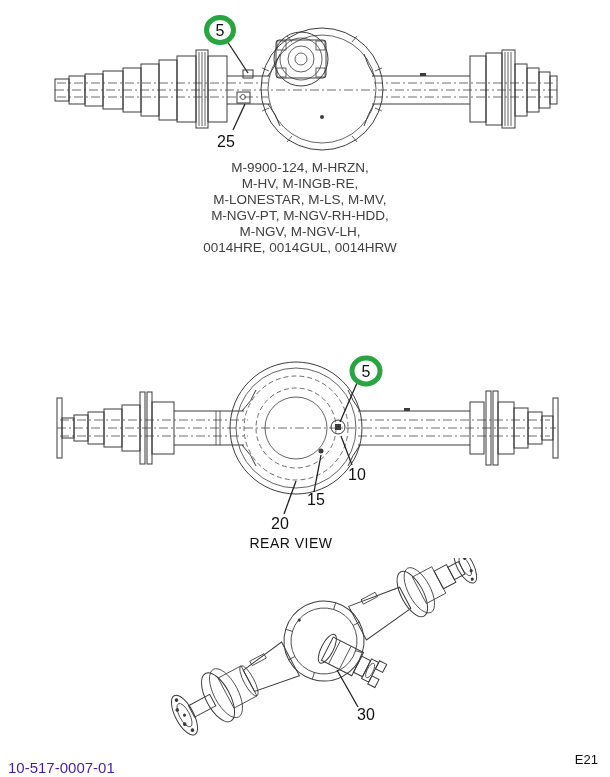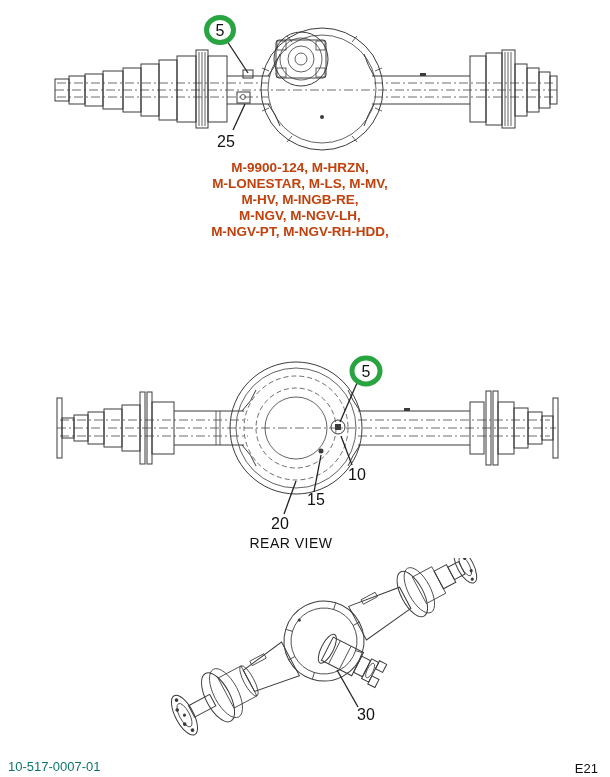--- a/index.html
+++ b/index.html
@@ -12,24 +12,24 @@
   .lnt{fill:none;stroke:#3b3b3b;stroke-width:0.8;}
   .fill{fill:#3b3b3b;stroke:none;}
   .cl{fill:none;stroke:#4a4a4a;stroke-width:0.8;stroke-dasharray:9 3 2 3;}
   .dsh{fill:none;stroke:#4a4a4a;stroke-width:0.8;stroke-dasharray:5 3;}
   .callout-text{font-family:"Liberation Sans",sans-serif;font-size:16px;fill:#111;}
   .caption-text{font-family:"Liberation Sans",sans-serif;font-size:14px;fill:#111;letter-spacing:0.5px;}
   .leader{fill:none;stroke:#222;stroke-width:1.3;}
   .hl-ring{fill:#ffffff;stroke:#28a441;stroke-width:5;}
   .app-block{
     position:absolute;top:160px;left:0;width:600px;text-align:center;
-    font-size:13.5px;line-height:16px;color:#c2410c;font-weight:bold;
+    font-size:13.5px;line-height:16px;color:#404040;
   }
-  .footer-left{position:absolute;left:8px;top:759px;font-size:13px;color:#0f766e;}
-  .footer-right{position:absolute;right:12px;top:752px;font-size:13px;color:#111;margin-top:9px;}
+  .footer-left{position:absolute;left:8px;top:759px;font-size:15px;color:#4c1d95;}
+  .footer-right{position:absolute;right:12px;top:752px;font-size:13px;color:#111;}
 </style>
 </head>
 <body>
 
 <div class="page">
 
   <svg viewBox="0 0 610 158" width="610" height="158" style="top:0;">
 
     <g>
       <line class="cl" x1="57" y1="83" x2="268" y2="83"></line>
@@ -121,24 +121,25 @@
     <g>
       <rect class="ln" x="237" y="92" width="13" height="11"></rect>
       <circle class="lnt" cx="243" cy="97" r="2.5"></circle>
       <line class="leader" x1="233" y1="130" x2="245" y2="104"></line>
       <text class="callout-text" x="226" y="147" text-anchor="middle">25</text>
     </g>
   </svg>
 
   <div class="app-block">
     <div>M-9900-124, M-HRZN,</div>
+    <div>M-HV, M-INGB-RE,</div>
     <div>M-LONESTAR, M-LS, M-MV,</div>
-    <div>M-HV, M-INGB-RE,</div>
+    <div>M-NGV-PT, M-NGV-RH-HDD,</div>
     <div>M-NGV, M-NGV-LH,</div>
-    <div>M-NGV-PT, M-NGV-RH-HDD,</div>
+    <div>0014HRE, 0014GUL, 0014HRW</div>
   </div>
 
   <svg viewBox="0 0 610 212" width="610" height="212" style="top:348px;">
 
     <g>
       <line class="cl" x1="60" y1="72" x2="248" y2="72"></line>
       <line class="cl" x1="60" y1="88" x2="248" y2="88"></line>
       <line class="cl" x1="358" y1="72" x2="550" y2="72"></line>
       <line class="cl" x1="358" y1="88" x2="550" y2="88"></line>
       <line class="cl" x1="57" y1="80" x2="556" y2="80"></line>

